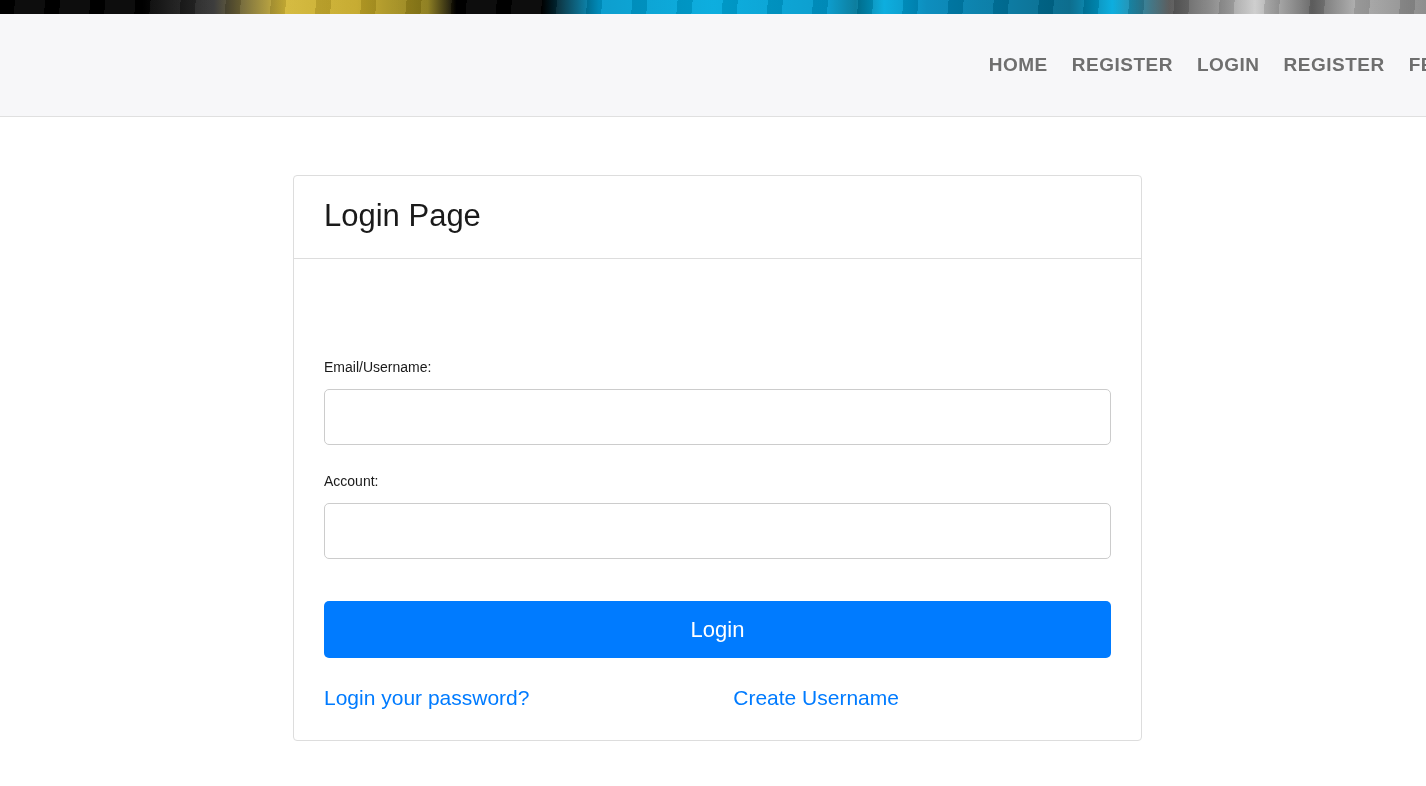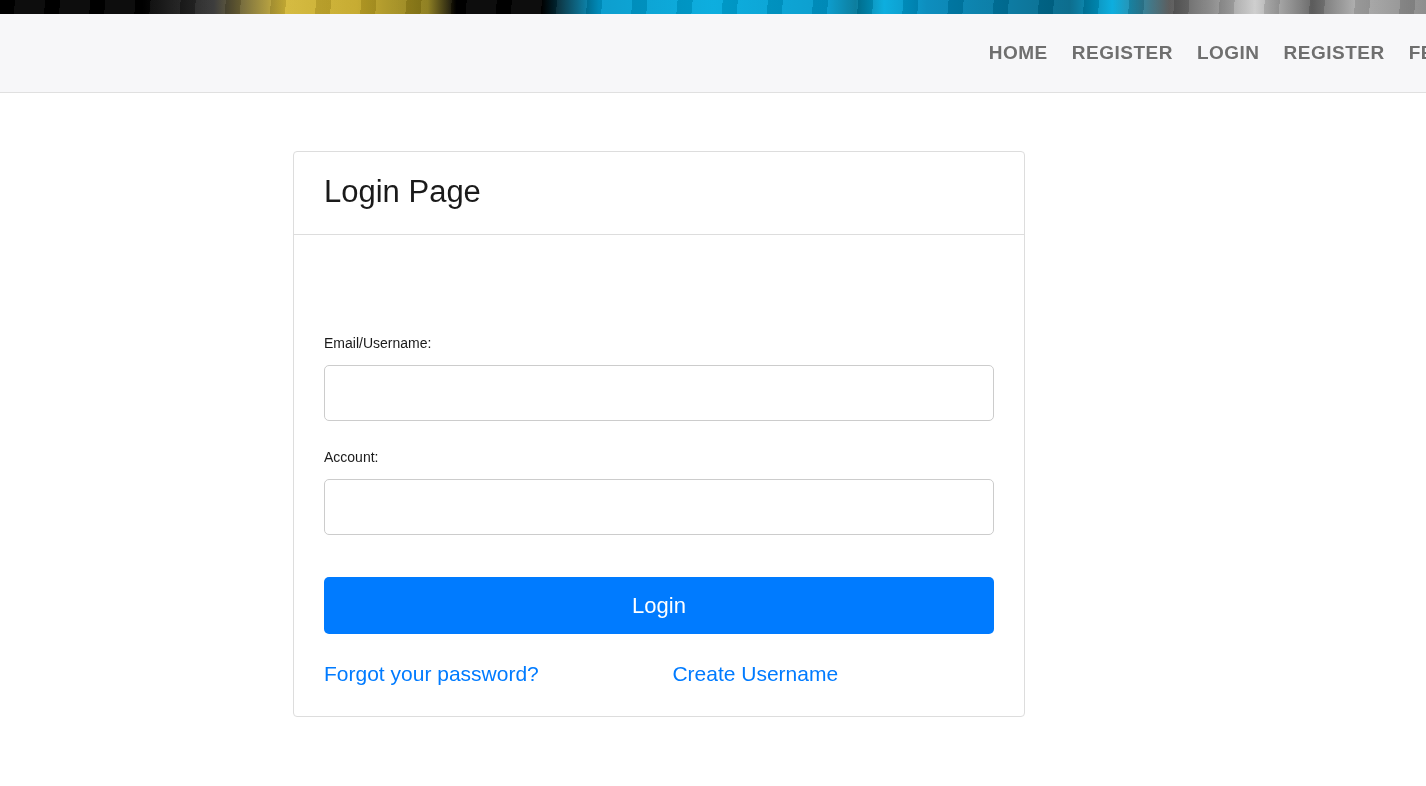--- a/index.html
+++ b/index.html
@@ -35,21 +35,21 @@
         95deg,
         rgba(0,0,0,0.1) 0px,
         rgba(0,0,0,0.1) 15px,
         rgba(255,255,255,0.05) 15px,
         rgba(255,255,255,0.05) 45px
       );
     }
     .navbar {
       background: #f7f7f9;
       border-bottom: 1px solid #e0e0e0;
-      padding: 28px 0;
+      padding: 40px 0;
       display: flex;
       justify-content: flex-end;
       align-items: center;
       overflow: hidden;
     }
     .nav-links {
       display: flex;
       gap: 24px;
       padding-right: 0;
       margin-right: -8px;
@@ -66,21 +66,21 @@
     .nav-link:last-child {
       
     }
     .content {
       display: flex;
       justify-content: flex-start;
       padding-top: 58px;
       padding-left: 293px;
     }
     .card {
-      width: 732px;
+      width: 849px;
       border: 1px solid #dddddd;
       border-radius: 4px;
       background: #ffffff;
     }
     .card-header {
       padding: 22px 30px 24px 30px;
       border-bottom: 1px solid #dddddd;
     }
     .card-title {
       font-size: 31px;
@@ -161,21 +161,21 @@
         <label class="form-label">Email/Username:</label>
         <input type="text" class="form-input" value="" style="">
       </div>
       <div class="form-group">
         <label class="form-label">Account:</label>
         <input type="password" class="form-input" value="" style="">
       </div>
       <button class="login-btn">Login</button>
       <div class="links-row">
         <div class="link-left">
-          <a class="text-link">Forgot your password?</a>
+          <a class="text-link">Login your password?</a>
         </div>
         <div class="link-right">
           <a class="text-link">Create Username</a>
         </div>
       </div>
     </div>
   </div>
 </div>
 
 </body></html>

